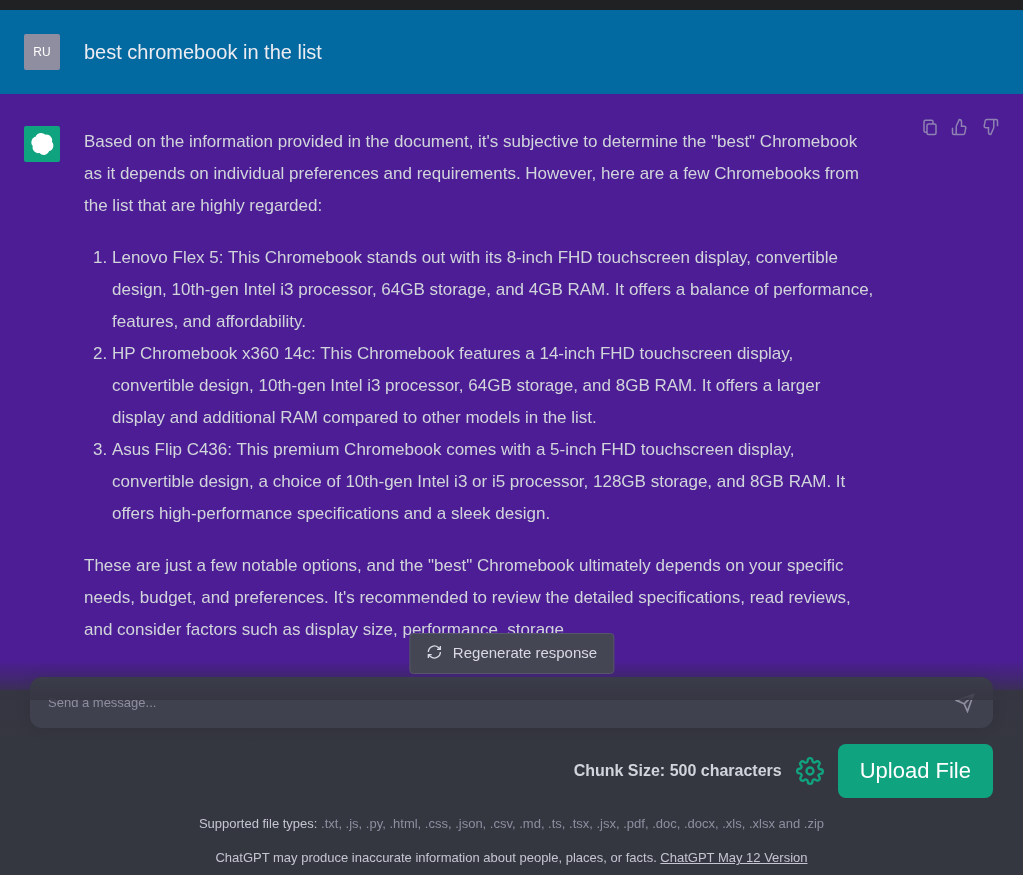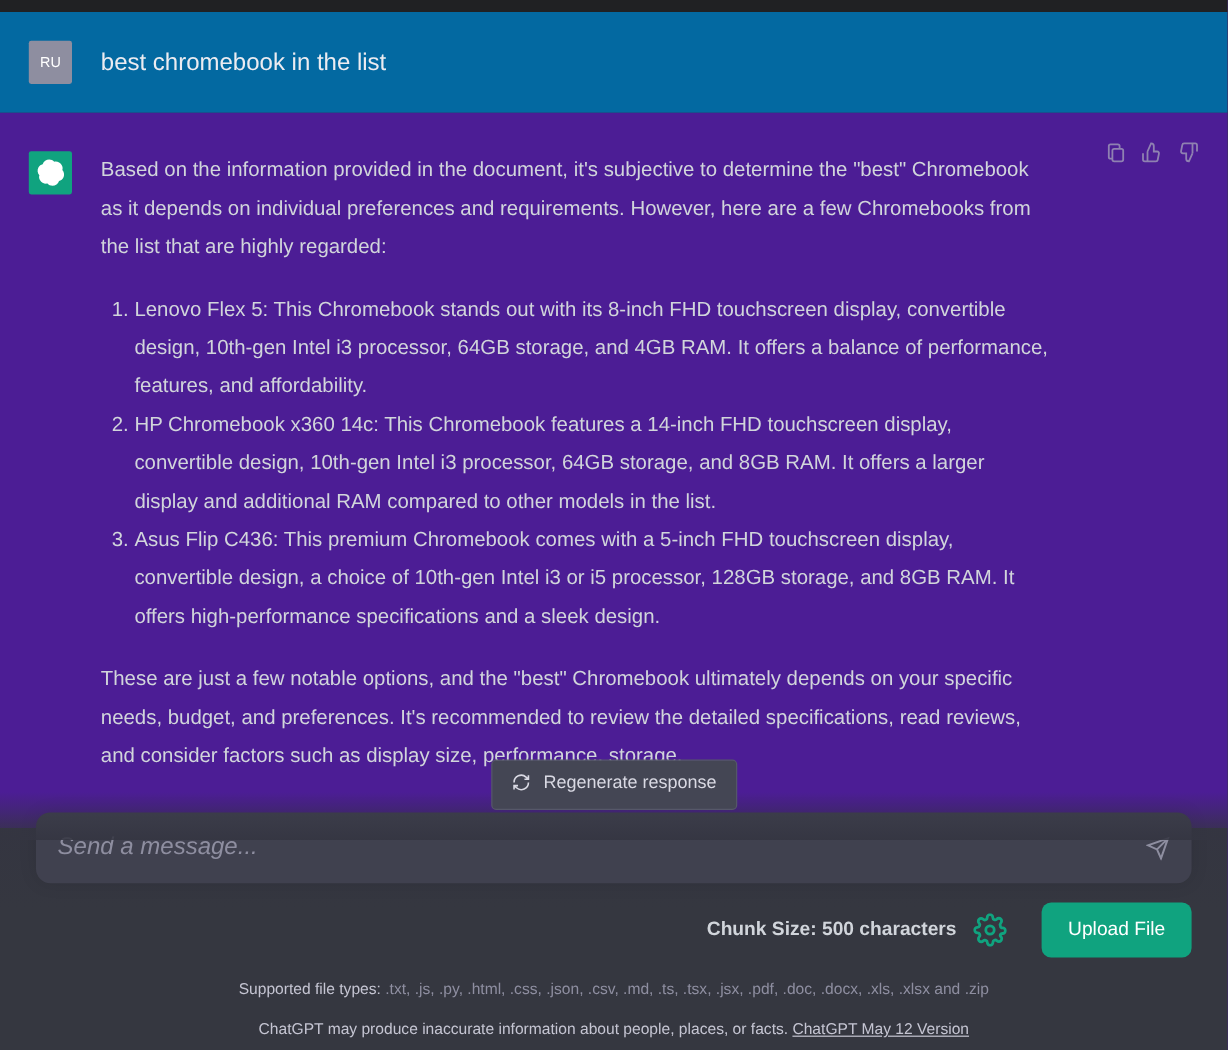--- a/index.html
+++ b/index.html
@@ -150,22 +150,21 @@
     position: relative;
     box-shadow: 0 0 15px rgba(0,0,0,0.1);
     margin-top: 0;
   }
   .input-box input {
     flex: 1;
     background: transparent;
     border: none;
     outline: none;
     color: #ffffff;
-    font-size: 20px;
-    font-style: italic;
+    font-size: 13px;
   }
   .input-box input::placeholder {
     color: #8e8ea0;
   }
   .send-icon {
     position: absolute;
     right: 18px;
     width: 20px;
     height: 20px;
     cursor: pointer;
@@ -199,24 +198,23 @@
     height: 100%;
     stroke: #10a37f;
     fill: none;
     stroke-width: 2;
   }
   .upload-btn {
     background: #10a37f;
     color: #ffffff;
     border: none;
     padding: 14px 22px;
-    font-size: 16px;
+    font-size: 22px;
     border-radius: 8px;
     cursor: pointer;
-    margin-left: 15px;
   }
   .supported-line {
     text-align: center;
     font-size: 13px;
     color: #c5c5d2;
     margin-top: 18px;
   }
   .supported-line .types {
     color: #8e8ea0;
   }

